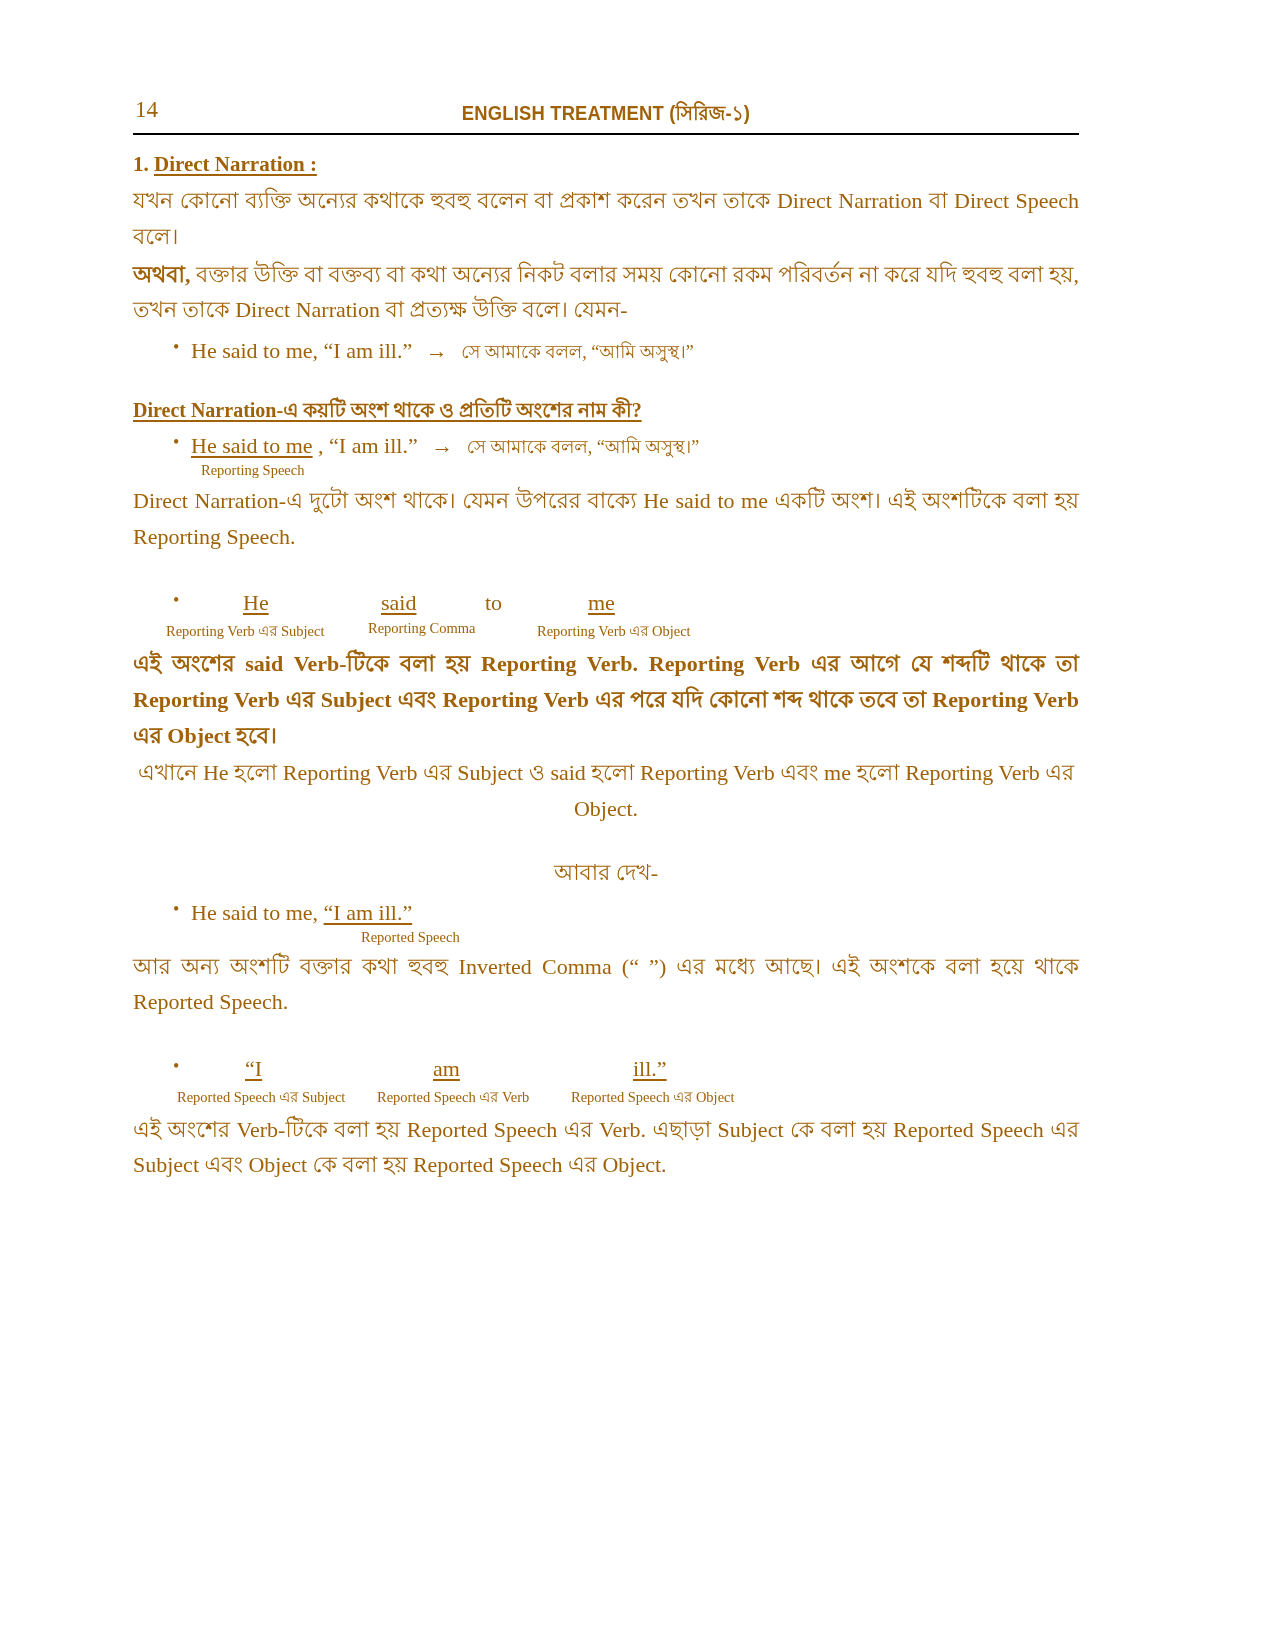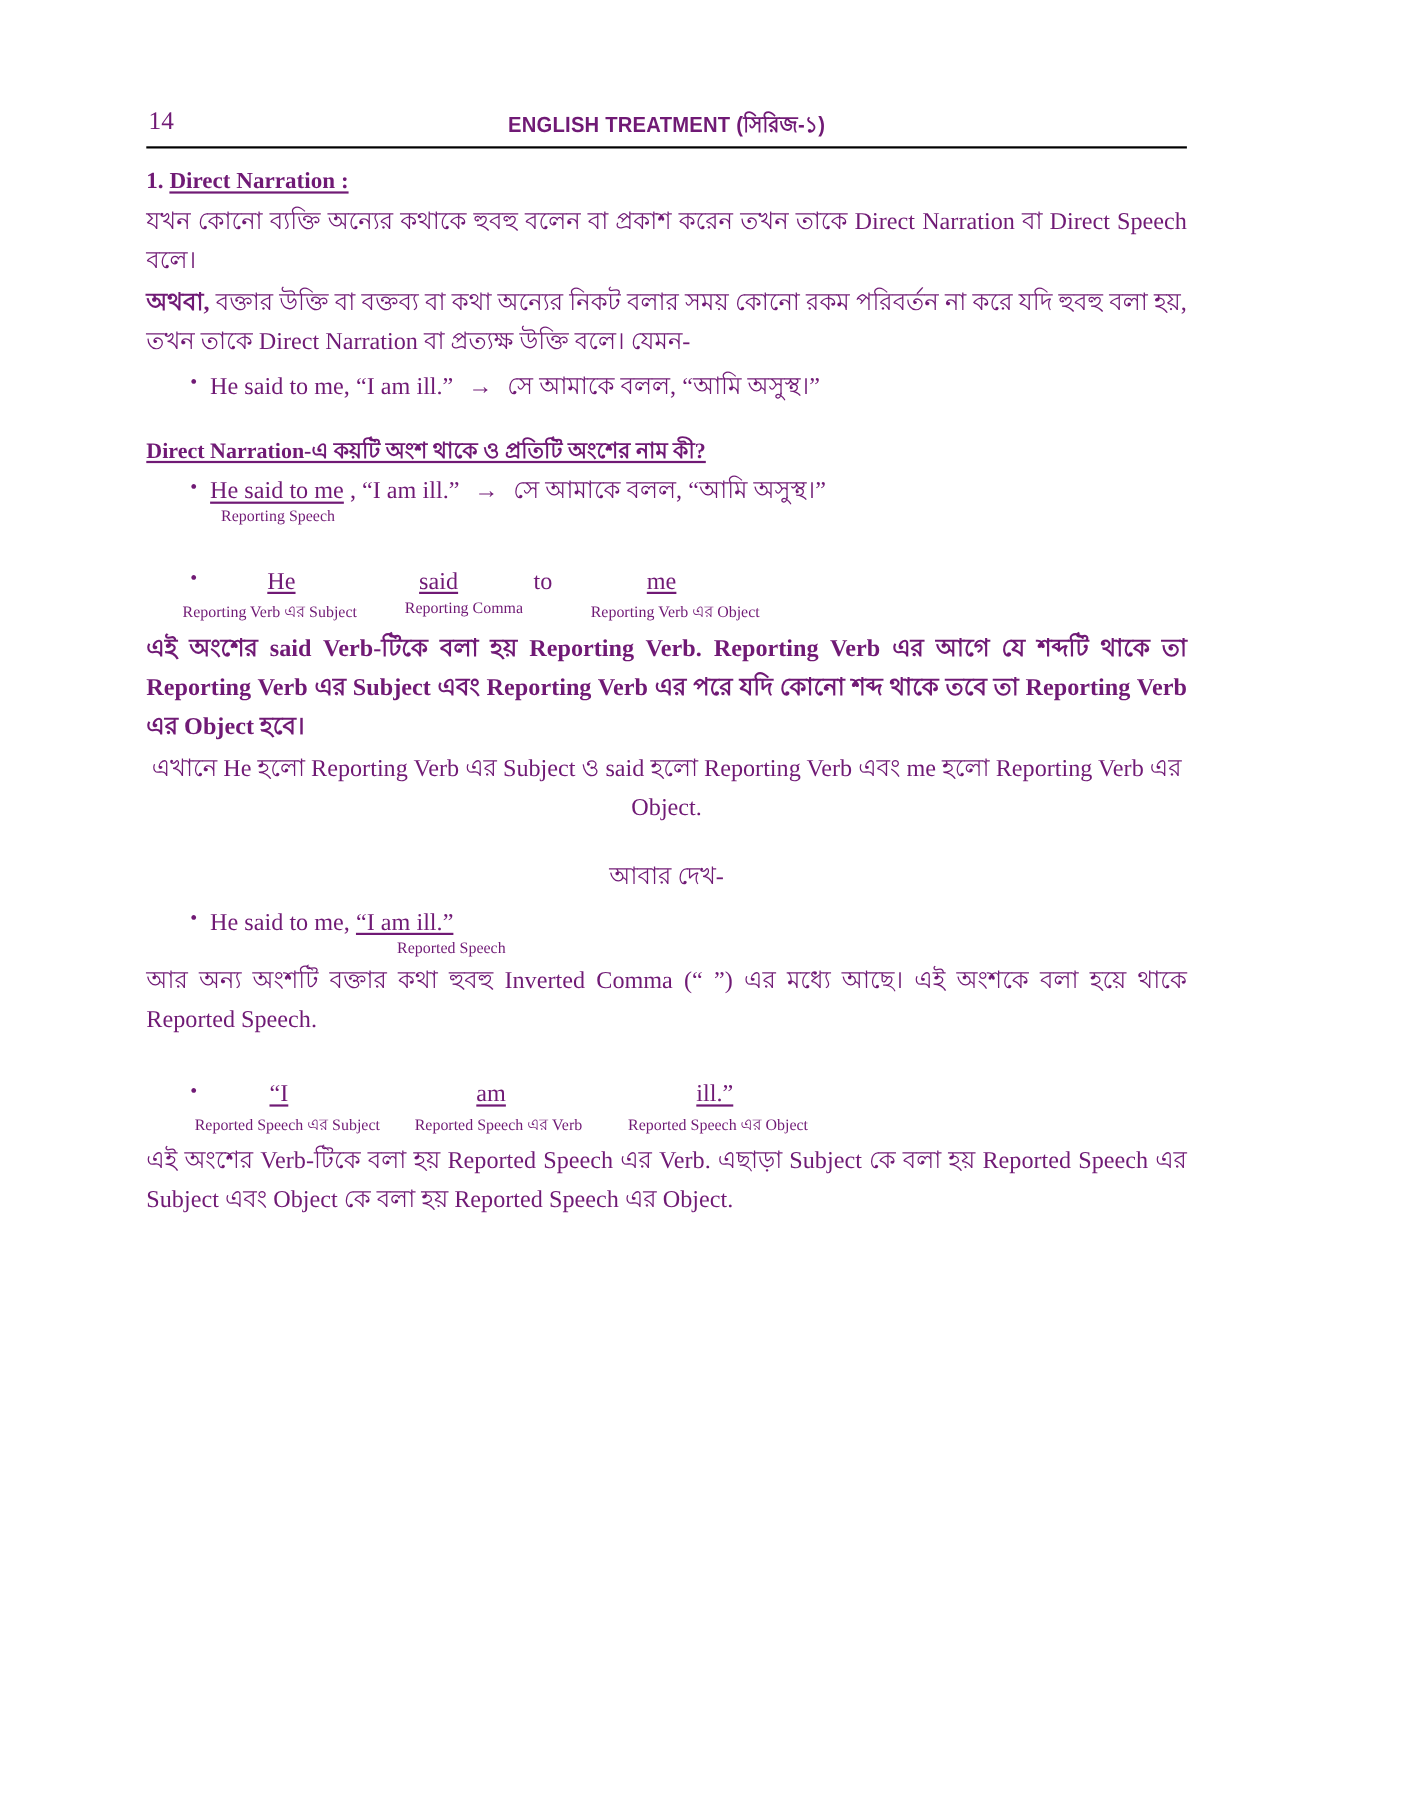--- a/index.html
+++ b/index.html
@@ -6,21 +6,21 @@
     margin: 0;
     padding: 0;
     background: #ffffff;
   }
   .page {
     position: relative;
     width: 1275px;
     height: 1650px;
     background: #ffffff;
     font-family: "Liberation Serif", "DejaVu Serif", serif;
-    color: #701a75;
+    color: #a16207;
     overflow: hidden;
   }
   .content {
     position: absolute;
     left: 133px;
     top: 95px;
     width: 946px;
   }
 
   
@@ -72,21 +72,21 @@
 
   
   p.body {
     font-size: 22px;
     line-height: 1.62;
     margin: 0 0 2px 0;
     text-align: justify;
     text-justify: inter-word;
   }
   p.body.no-just { text-align: center; }
-  .bn { font-size: 22px; }
+  .bn { font-size: 18px; }
   .bold { font-weight: bold; }
 
   
   ul.bul {
     list-style: none;
     margin: 6px 0 0 0;
     padding: 0;
   }
   ul.bul li {
     position: relative;
@@ -173,20 +173,21 @@
       <li>
         <span class="dot">•</span>
         <span class="u">He said to me</span>
         <span>, “I am ill.”</span>
         <span class="arrow">→</span>
         <span class="bn">সে আমাকে বলল, “আমি অসুস্থ।”</span>
       </li>
     </ul>
     <div class="caption">Reporting Speech</div>
 
+    <p class="body bn" style="margin-top:4px;">Direct Narration-এ দুটো অংশ থাকে। যেমন উপরের বাক্যে He said to me একটি অংশ। এই অংশটিকে বলা হয় Reporting Speech.</p>
 
     <div class="breakdown">
       <div class="bd-words">
         <span class="dot">•</span>
         <span class="w u" style="left:110px;">He</span>
         <span class="w u" style="left:248px;">said</span>
         <span class="w" style="left:352px;">to</span>
         <span class="w u" style="left:455px;">me</span>
       </div>
       <div class="bd-labels">

